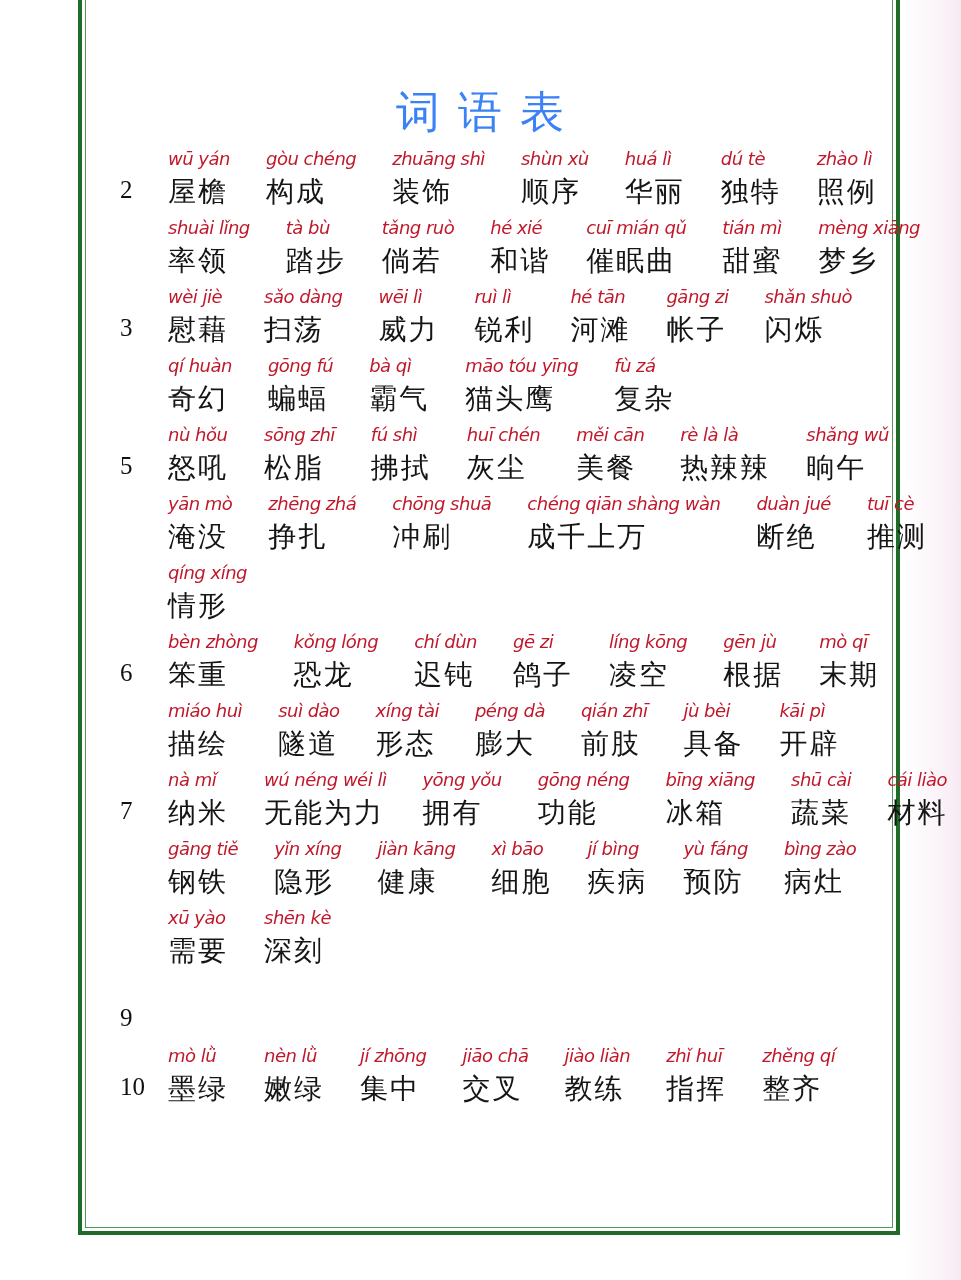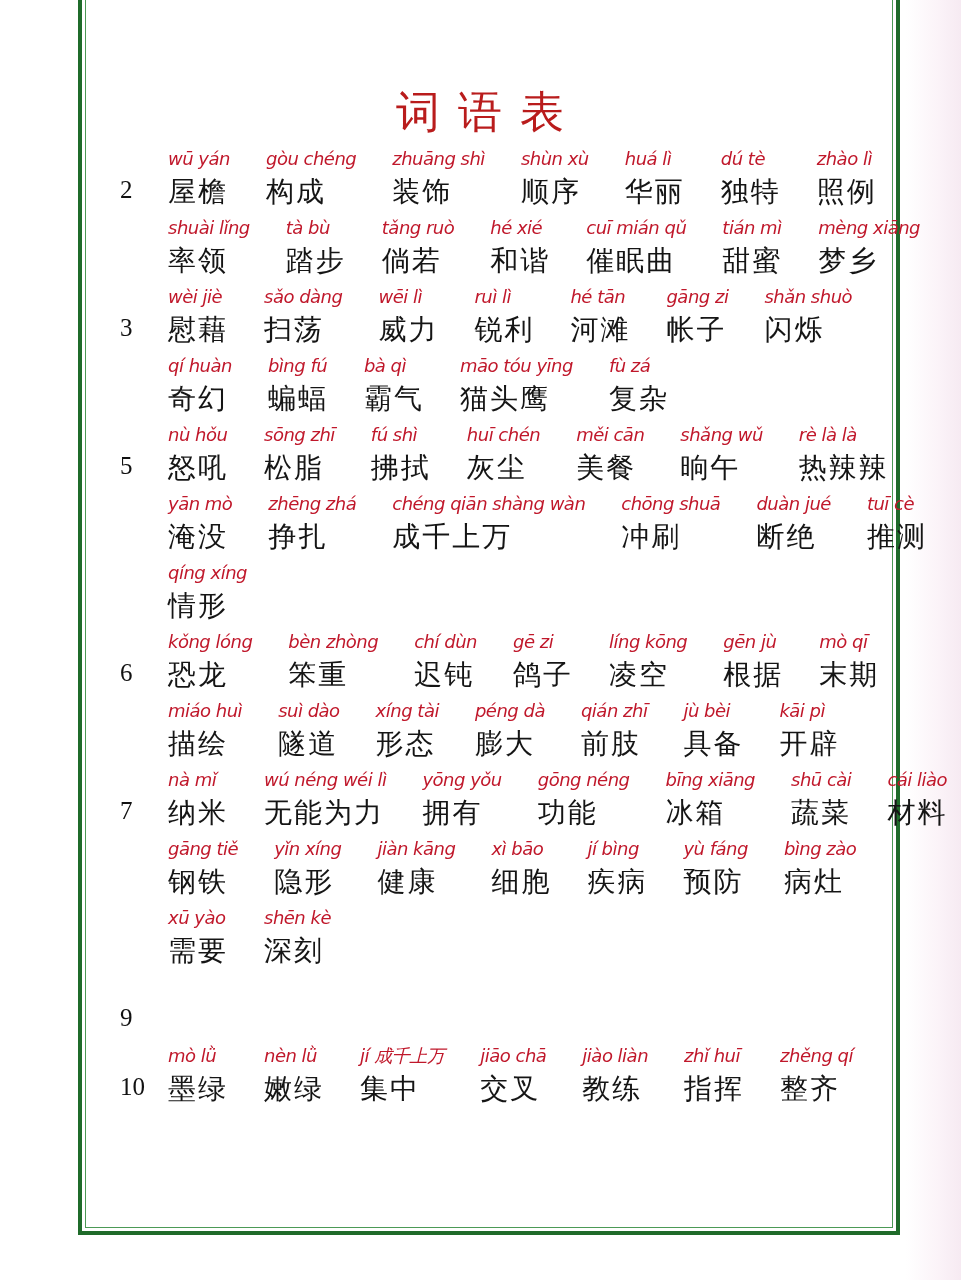--- a/index.html
+++ b/index.html
@@ -18,21 +18,21 @@
     border: 4px solid #1f6b2a;
     box-sizing: border-box;
   }
   .page::before {
     content: ""; position: absolute; left: 3px; top: 0; right: 3px; bottom: 3px;
     border: 1px solid #4c9a56;
   }
   .title {
     position: absolute; left: 0; width: 100%; top: 60px;
     text-align: center;
-    font-size: 44px; letter-spacing: 18px; color: #b91c1c;
+    font-size: 44px; letter-spacing: 18px; color: #3b82f6;
     font-family: "DejaVu Sans", "Liberation Sans", sans-serif;
     font-weight: normal;
   }
   .content { position: absolute; left: 30px; top: 150px; width: 790px; }
   .group { position: relative; }
   .line { position: relative; height: 69px; }
   .lesson-num {
     position: absolute; left: 8px; top: 32px;
     font-size: 25px; color: #111;
     font-family: "Liberation Serif", "DejaVu Serif", serif;
@@ -160,21 +160,21 @@
             </div>
           </div>
         </div>
         <div class="line">
           <div class="words">
             <div class="word">
               <span class="pinyin">qí huàn</span>
               <span class="hanzi">奇幻</span>
             </div>
             <div class="word">
-              <span class="pinyin">bìng fú</span>
+              <span class="pinyin">gōng fú</span>
               <span class="hanzi">蝙蝠</span>
             </div>
             <div class="word">
               <span class="pinyin">bà qì</span>
               <span class="hanzi">霸气</span>
             </div>
             <div class="word">
               <span class="pinyin">māo tóu yīng</span>
               <span class="hanzi">猫头鹰</span>
             </div>
@@ -203,48 +203,48 @@
             </div>
             <div class="word">
               <span class="pinyin">huī chén</span>
               <span class="hanzi">灰尘</span>
             </div>
             <div class="word">
               <span class="pinyin">měi cān</span>
               <span class="hanzi">美餐</span>
             </div>
             <div class="word">
+              <span class="pinyin">rè là là</span>
+              <span class="hanzi">热辣辣</span>
+            </div>
+            <div class="word">
               <span class="pinyin">shǎng wǔ</span>
               <span class="hanzi">晌午</span>
             </div>
-            <div class="word">
-              <span class="pinyin">rè là là</span>
-              <span class="hanzi">热辣辣</span>
-            </div>
           </div>
         </div>
         <div class="line">
           <div class="words">
             <div class="word">
               <span class="pinyin">yān mò</span>
               <span class="hanzi">淹没</span>
             </div>
             <div class="word">
               <span class="pinyin">zhēng zhá</span>
               <span class="hanzi">挣扎</span>
             </div>
             <div class="word">
+              <span class="pinyin">chōng shuā</span>
+              <span class="hanzi">冲刷</span>
+            </div>
+            <div class="word">
               <span class="pinyin">chéng qiān shàng wàn</span>
               <span class="hanzi">成千上万</span>
             </div>
             <div class="word">
-              <span class="pinyin">chōng shuā</span>
-              <span class="hanzi">冲刷</span>
-            </div>
-            <div class="word">
               <span class="pinyin">duàn jué</span>
               <span class="hanzi">断绝</span>
             </div>
             <div class="word">
               <span class="pinyin">tuī cè</span>
               <span class="hanzi">推测</span>
             </div>
           </div>
         </div>
         <div class="line">
@@ -254,28 +254,28 @@
               <span class="hanzi">情形</span>
             </div>
           </div>
         </div>
       </div>
       <div class="group">
         <div class="line">
           <span class="lesson-num">6</span>
           <div class="words">
             <div class="word">
+              <span class="pinyin">bèn zhòng</span>
+              <span class="hanzi">笨重</span>
+            </div>
+            <div class="word">
               <span class="pinyin">kǒng lóng</span>
               <span class="hanzi">恐龙</span>
             </div>
             <div class="word">
-              <span class="pinyin">bèn zhòng</span>
-              <span class="hanzi">笨重</span>
-            </div>
-            <div class="word">
               <span class="pinyin">chí dùn</span>
               <span class="hanzi">迟钝</span>
             </div>
             <div class="word">
               <span class="pinyin">gē zi</span>
               <span class="hanzi">鸽子</span>
             </div>
             <div class="word">
               <span class="pinyin">líng kōng</span>
               <span class="hanzi">凌空</span>
@@ -413,21 +413,21 @@
           <div class="words">
             <div class="word">
               <span class="pinyin">mò lǜ</span>
               <span class="hanzi">墨绿</span>
             </div>
             <div class="word">
               <span class="pinyin">nèn lǜ</span>
               <span class="hanzi">嫩绿</span>
             </div>
             <div class="word">
-              <span class="pinyin">jí 成千上万</span>
+              <span class="pinyin">jí zhōng</span>
               <span class="hanzi">集中</span>
             </div>
             <div class="word">
               <span class="pinyin">jiāo chā</span>
               <span class="hanzi">交叉</span>
             </div>
             <div class="word">
               <span class="pinyin">jiào liàn</span>
               <span class="hanzi">教练</span>
             </div>

